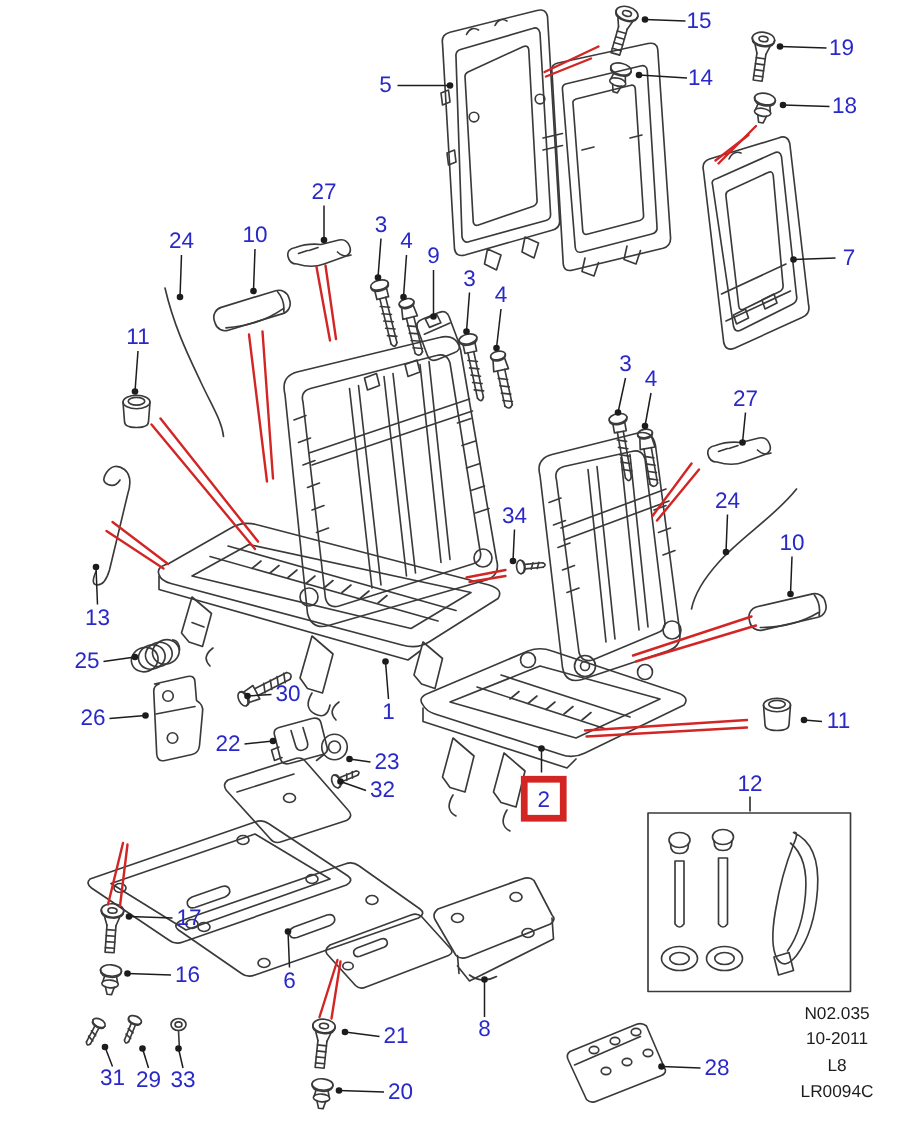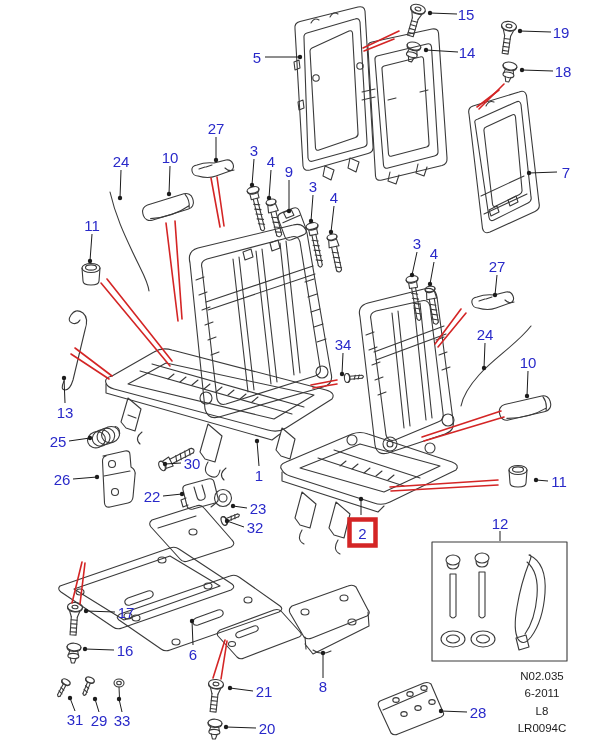--- a/index.html
+++ b/index.html
@@ -1,20 +1,20 @@
 <!DOCTYPE html>
 <html><head>
 <meta charset="utf-8">
 <style>
   html,body{margin:0;padding:0;background:#fff;}
   #stage{position:relative;width:616px;height:749px;background:#fff;overflow:hidden;
          font-family:"Liberation Sans",sans-serif;}
   #diagram{position:absolute;left:0;top:0;}
   .callout{font:15px "Liberation Sans",sans-serif;}
-  #footer{position:absolute;left:496px;top:668px;width:92px;text-align:center;
+  #footer{position:absolute;left:512px;top:668px;width:92px;text-align:center;
           color:#1c1c1c;font-size:11.5px;line-height:17.4px;}
 </style>
 </head>
 <body>
 
 <div id="stage">
 
 <svg id="diagram" width="616" height="749" viewBox="0 0 616 749" xmlns="http://www.w3.org/2000/svg" xmlns:xlink="http://www.w3.org/1999/xlink">
 
   <defs>
@@ -410,18 +410,18 @@
         <text x="267" y="728" text-anchor="middle" dominant-baseline="central" fill="#2929c9" class="callout">20</text>
         <text x="323" y="686" text-anchor="middle" dominant-baseline="central" fill="#2929c9" class="callout">8</text>
         <text x="478" y="712" text-anchor="middle" dominant-baseline="central" fill="#2929c9" class="callout">28</text>
         <rect x="349.5" y="519.5" width="26" height="26" fill="#ffffff" stroke="#d42525" stroke-width="4.5"></rect>
         <text x="362.5" y="533.5" text-anchor="middle" dominant-baseline="central" fill="#2929c9" class="callout">2</text>
       </g>
 </svg>
 
 <div id="footer">
   <div>N02.035</div>
-  <div>6-2011</div>
+  <div>10-2011</div>
   <div>L8</div>
   <div>LR0094C</div>
 </div>
 
 </div>
 
 </body></html>

